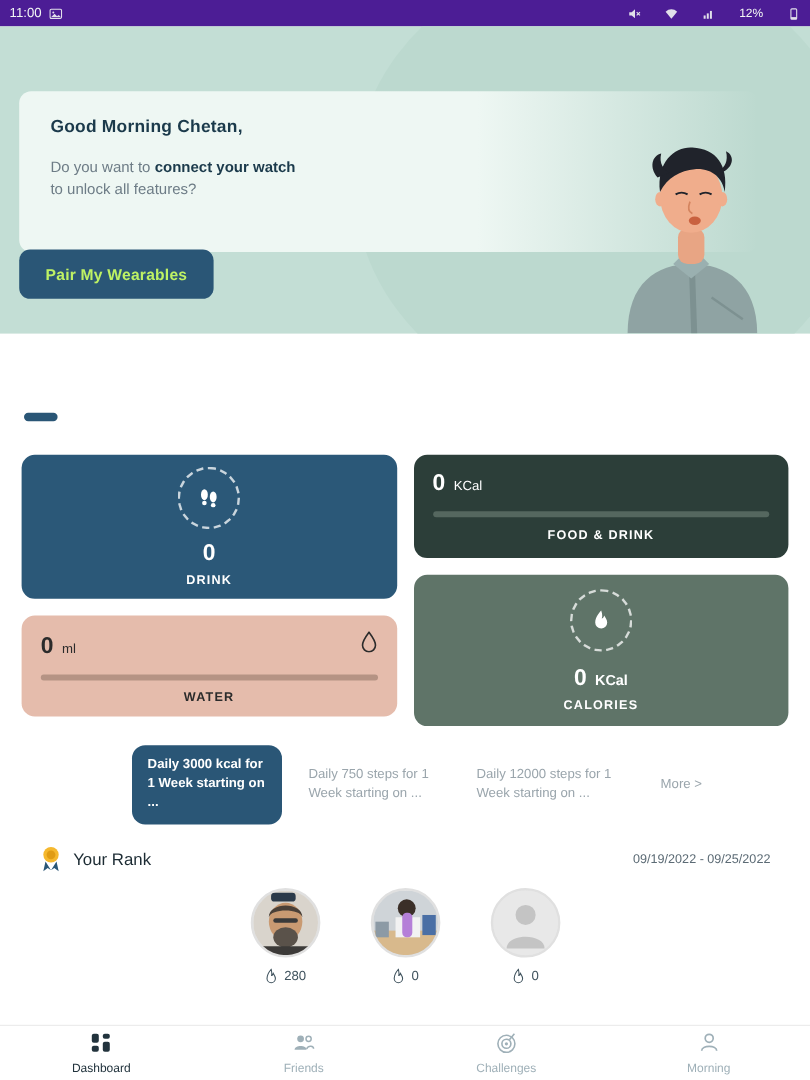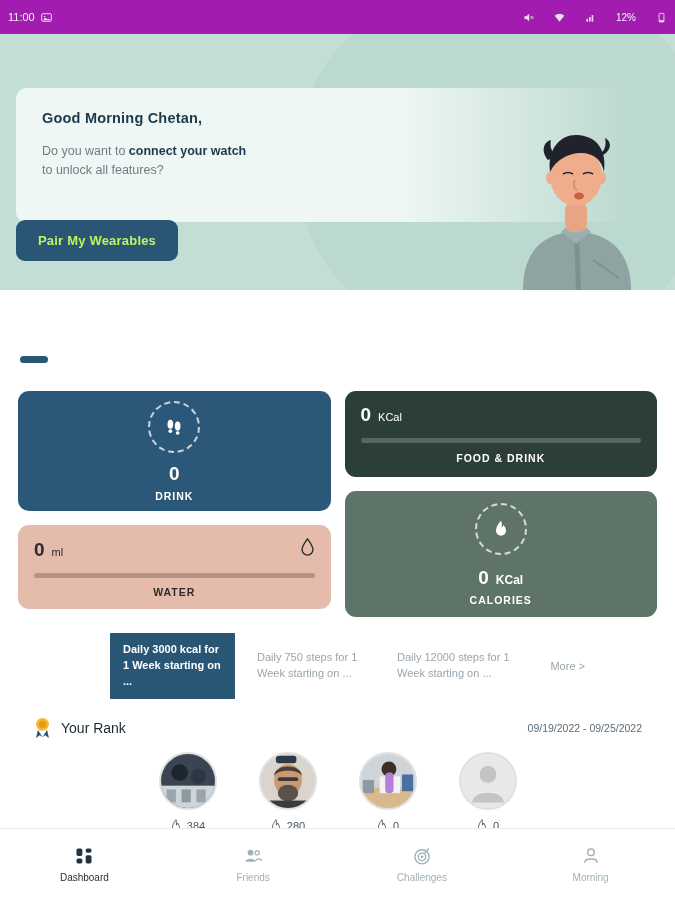--- a/index.html
+++ b/index.html
@@ -6,22 +6,22 @@
   html,body { width:675px; height:900px; }
   body {
     font-family:"Liberation Sans", sans-serif;
     background:#ffffff;
     overflow:hidden;
     position:relative;
   }
 
   
   .statusbar{
-    height:34px; width:100%;
-    background:#a21caf;
+    height:22px; width:100%;
+    background:#4c1d95;
     display:flex; align-items:center; justify-content:space-between;
     padding:0 8px;
     color:#f2f6f4; font-size:11px;
   }
   .sb-left{ display:flex; align-items:center; gap:6px; }
   .sb-right{ display:flex; align-items:center; gap:20px; font-size:10px; }
   .sb-ico{ width:11px; height:11px; display:inline-block; opacity:.9; }
 
   
   .hero{
@@ -105,21 +105,21 @@
   }
   .cal-val{ margin-top:12px; display:flex; align-items:baseline; }
   .cal-val .unit{ font-size:12px; font-weight:bold; }
 
   
   .chips{
     margin-top:16px; padding:0 18px;
     display:flex; align-items:center; gap:0;
   }
   .chip{
-    background:#2a5676; color:#fff; border-radius:1px;
+    background:#2a5676; color:#fff; border-radius:11px;
     padding:9px 13px; font-size:11px; font-weight:bold; line-height:1.45;
     width:125px; margin-left:92px;
   }
   .chip-plain{
     color:#9aa5ac; font-size:11px; line-height:1.45; width:118px; margin-left:22px;
   }
   .more{ margin-left:auto; color:#9aa5ac; font-size:11px; padding-right:72px; }
 
   
   .rank-head{
@@ -133,21 +133,21 @@
   .av-item{ display:flex; flex-direction:column; align-items:center; }
   .av{
     width:58px; height:58px; border-radius:50%;
     border:2px solid #e0e0e0; overflow:hidden; position:relative;
     background:#e8e8e8;
   }
   .av-score{ margin-top:9px; display:flex; align-items:center; gap:5px; font-size:11px; color:#41545f; }
 
   
   .botnav{
-    position:absolute; bottom:0; left:0; width:675px; height:72px;
+    position:absolute; bottom:0; left:0; width:675px; height:46px;
     background:#fff; border-top:1px solid #ececec;
     display:flex; align-items:center;
   }
   .nav-item{
     flex:1; display:flex; flex-direction:column; align-items:center; gap:6px;
     color:#9fb0b8; font-size:10px;
   }
   .nav-item.active{ color:#22333d; }
 </style>
 </head>
@@ -284,39 +284,20 @@
     <circle cx="10" cy="8" r="4" fill="#e09c14"></circle>
     <path d="M5 14 L3 23 L7 20 L10 22 Z" fill="#2a5676"></path>
     <path d="M15 14 L17 23 L13 20 L10 22 Z" fill="#2a5676"></path>
   </svg>
   <div class="rank-title">Your Rank</div>
   <div class="rank-date">09/19/2022 - 09/25/2022</div>
 </div>
 
 <div class="avatars">
 
-  <div class="av-item">
-    <div class="av">
-      <svg width="100%" height="100%" viewBox="0 0 58 58">
-        <rect width="58" height="58" fill="#3a4452"></rect>
-        <rect y="34" width="58" height="24" fill="#cfd6d9"></rect>
-        <circle cx="20" cy="20" r="9" fill="#1e2630"></circle>
-        <circle cx="40" cy="24" r="8" fill="#2c3742"></circle>
-        <rect x="6" y="38" width="10" height="14" fill="#9aa6ad"></rect>
-        <rect x="22" y="38" width="10" height="14" fill="#8e9aa1"></rect>
-        <rect x="38" y="38" width="10" height="14" fill="#9aa6ad"></rect>
-      </svg>
-    </div>
-    <div class="av-score">
-      <svg width="12" height="14" viewBox="0 0 16 20">
-        <path d="M8 1 C8 1, 3 7, 3 12 a5 5 0 0 0 10 0 c0 -2.5 -1.5 -4 -2.5 -6 c-0.4 1.6 -1.2 2.5 -2 2.5 C9 7, 8.6 4, 8 1 Z" fill="none" stroke="#41545f" stroke-width="1.3"></path>
-      </svg>
-      <span>384</span>
-    </div>
-  </div>
 
   <div class="av-item">
     <div class="av">
       <svg width="100%" height="100%" viewBox="0 0 58 58">
         <rect width="58" height="58" fill="#d9d4cc"></rect>
         <rect x="16" y="2" width="22" height="8" rx="3" fill="#2b3a4a"></rect>
         <ellipse cx="29" cy="28" rx="15" ry="17" fill="#c99a72"></ellipse>
         <path d="M14 24 C14 10, 44 10, 44 24 C42 16, 16 16, 14 24 Z" fill="#4a4038"></path>
         <ellipse cx="29" cy="42" rx="11" ry="9" fill="#5a524a"></ellipse>
         <rect x="18" y="25" width="22" height="4" rx="2" fill="#3a3a3a"></rect>

